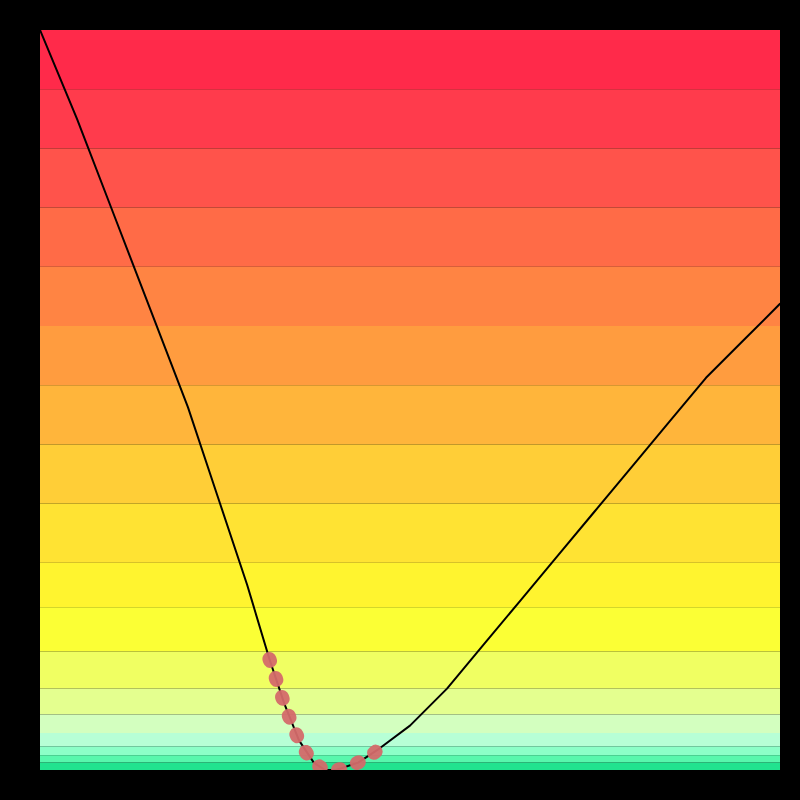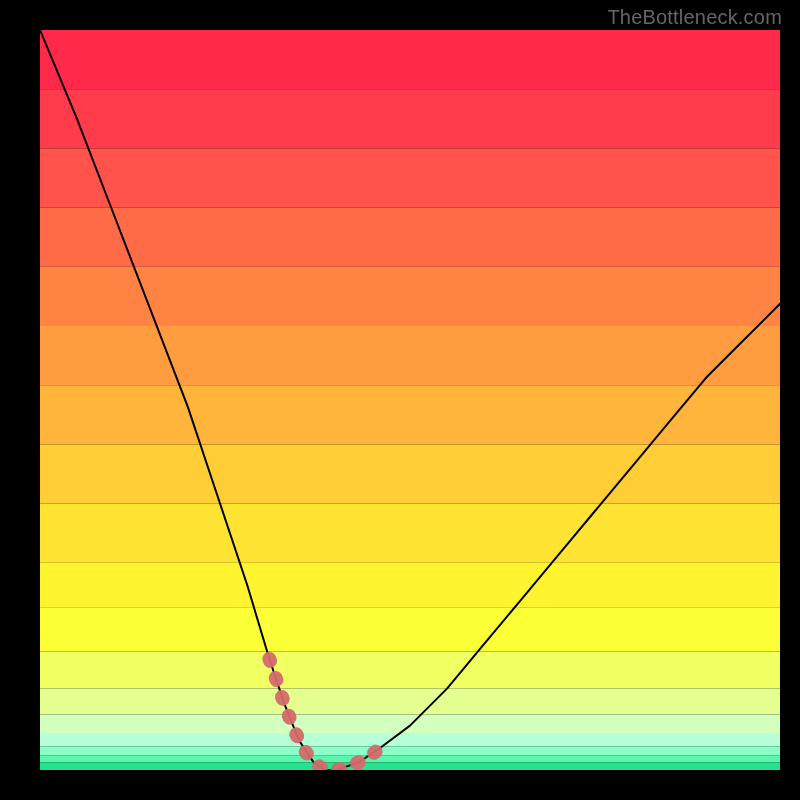--- a/index.html
+++ b/index.html
@@ -38,21 +38,20 @@
     z-index: 5;
   }
   svg {
     display: block;
   }
 </style>
 </head>
 <body>
 
 <div class="frame">
-  <div class="watermark">TheBottleneck.com</div>
   <div class="plot-area">
     <svg id="chart-svg" viewBox="0 0 740 740" width="740" height="740" preserveAspectRatio="none">
         <rect x="0" y="0" width="740" height="59.19999999999993" fill="#ff2a4a"></rect>
         <rect x="0" y="59.19999999999993" width="740" height="59.200000000000045" fill="#ff3b4c"></rect>
         <rect x="0" y="118.39999999999998" width="740" height="59.200000000000045" fill="#ff534b"></rect>
         <rect x="0" y="177.60000000000002" width="740" height="59.19999999999993" fill="#ff6b47"></rect>
         <rect x="0" y="236.79999999999995" width="740" height="59.200000000000045" fill="#ff8443"></rect>
         <rect x="0" y="296" width="740" height="59.19999999999999" fill="#ff9c3f"></rect>
         <rect x="0" y="355.2" width="740" height="59.19999999999999" fill="#ffb53b"></rect>
         <rect x="0" y="414.4" width="740" height="59.200000000000045" fill="#ffce37"></rect>

